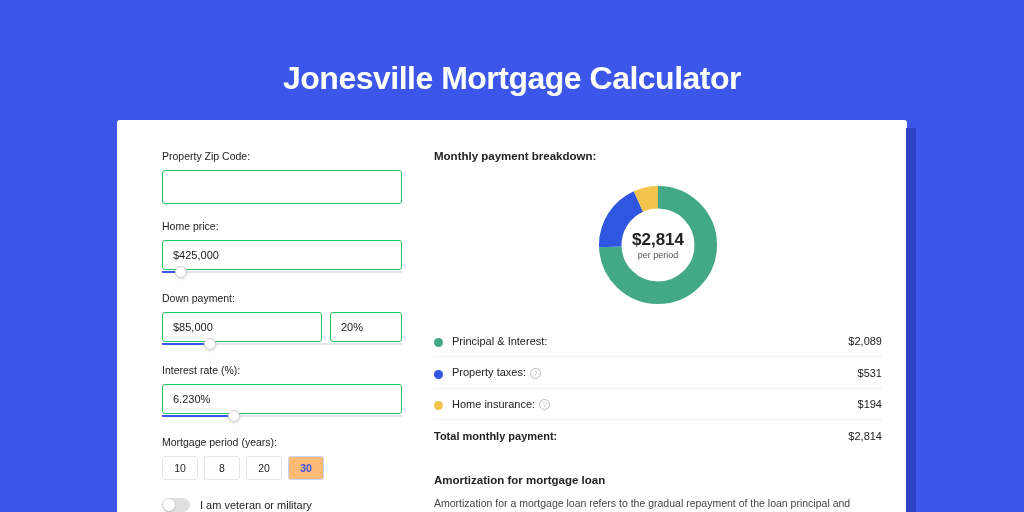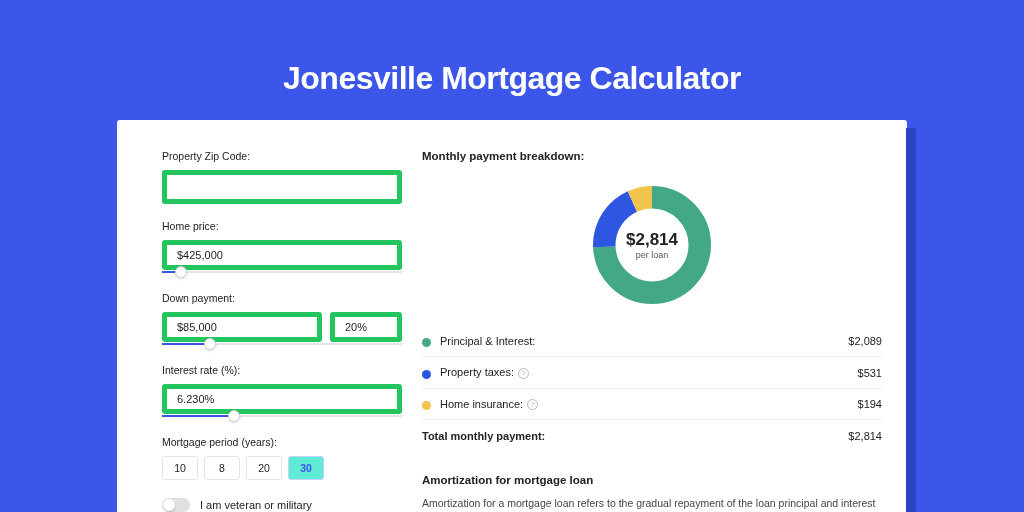--- a/index.html
+++ b/index.html
@@ -33,28 +33,28 @@
 .shadow-strip {
   position:absolute;
   left: 906px;
   top: 128px;
   width: 10px;
   height: 384px;
   background: #2d44c2;
 }
 
 .left { width: 240px; flex: none; margin-left: 20px; }
-.right { flex: 1; }
+.right { flex: 1; margin-left: 12px; }
 
 .field-label { font-size: 10.5px; margin-bottom: 8px; color: #222; }
 
 .text-input {
   width: 100%;
   height: 30px;
-  border: 5px solid #22c55e;
+  border: 1px solid #22c55e;
   border-radius: 3px;
   padding: 0 10px;
   font-size: 11px;
   color: #222;
 }
 .text-input.tall { height: 34px; }
 
 .slider-track {
   position: relative;
   height: 8px;
@@ -93,21 +93,21 @@
 .period-btn {
   width: 36px; height: 24px;
   border: 1px solid #e5e5e5;
   border-radius: 3px;
   background: #fff;
   font-size: 10.5px;
   cursor: pointer;
   display: flex; align-items: center; justify-content: center;
 }
 .period-btn.active {
-  background: #5eead4;
+  background: #fdba74;
   border-color: #c8d2f8;
   color: #3b56e8;
   font-weight: 600;
 }
 
 .vet-row { display: flex; align-items: center; gap: 10px; margin-top: 18px; }
 .toggle {
   width: 28px; height: 14px;
   border-radius: 7px;
   background: #e0e0e0;
@@ -251,21 +251,21 @@
 
     <div class="donut-wrap">
       <div class="donut">
         <svg viewBox="0 0 42 42" id="donut-svg">
             <circle cx="21" cy="21" r="15.9155" fill="none" stroke="#43a886" stroke-width="7.5" stroke-dasharray="74.23598958605349 25.764046170363216" stroke-dashoffset="0"></circle>
             <circle cx="21" cy="21" r="15.9155" fill="none" stroke="#2f56e0" stroke-width="7.5" stroke-dasharray="18.8699427813281 81.13009297508862" stroke-dashoffset="-74.23598958605349"></circle>
             <circle cx="21" cy="21" r="15.9155" fill="none" stroke="#f2c44b" stroke-width="7.5" stroke-dasharray="6.894103389035124 93.10593236738158" stroke-dashoffset="-93.1059323673816"></circle>
           </svg>
         <div class="donut-center">
           <div class="donut-val">$2,814</div>
-          <div class="donut-sub">per loan</div>
+          <div class="donut-sub">per period</div>
         </div>
       </div>
     </div>
 
     <div id="breakdown-list">
         <div class="breakdown-row">
           <span class="dot" style="background: rgb(67, 168, 134);"></span>
           <span class="brk-label">Principal &amp; Interest:</span>
           <span class="brk-val">$2,089</span>
         </div>

